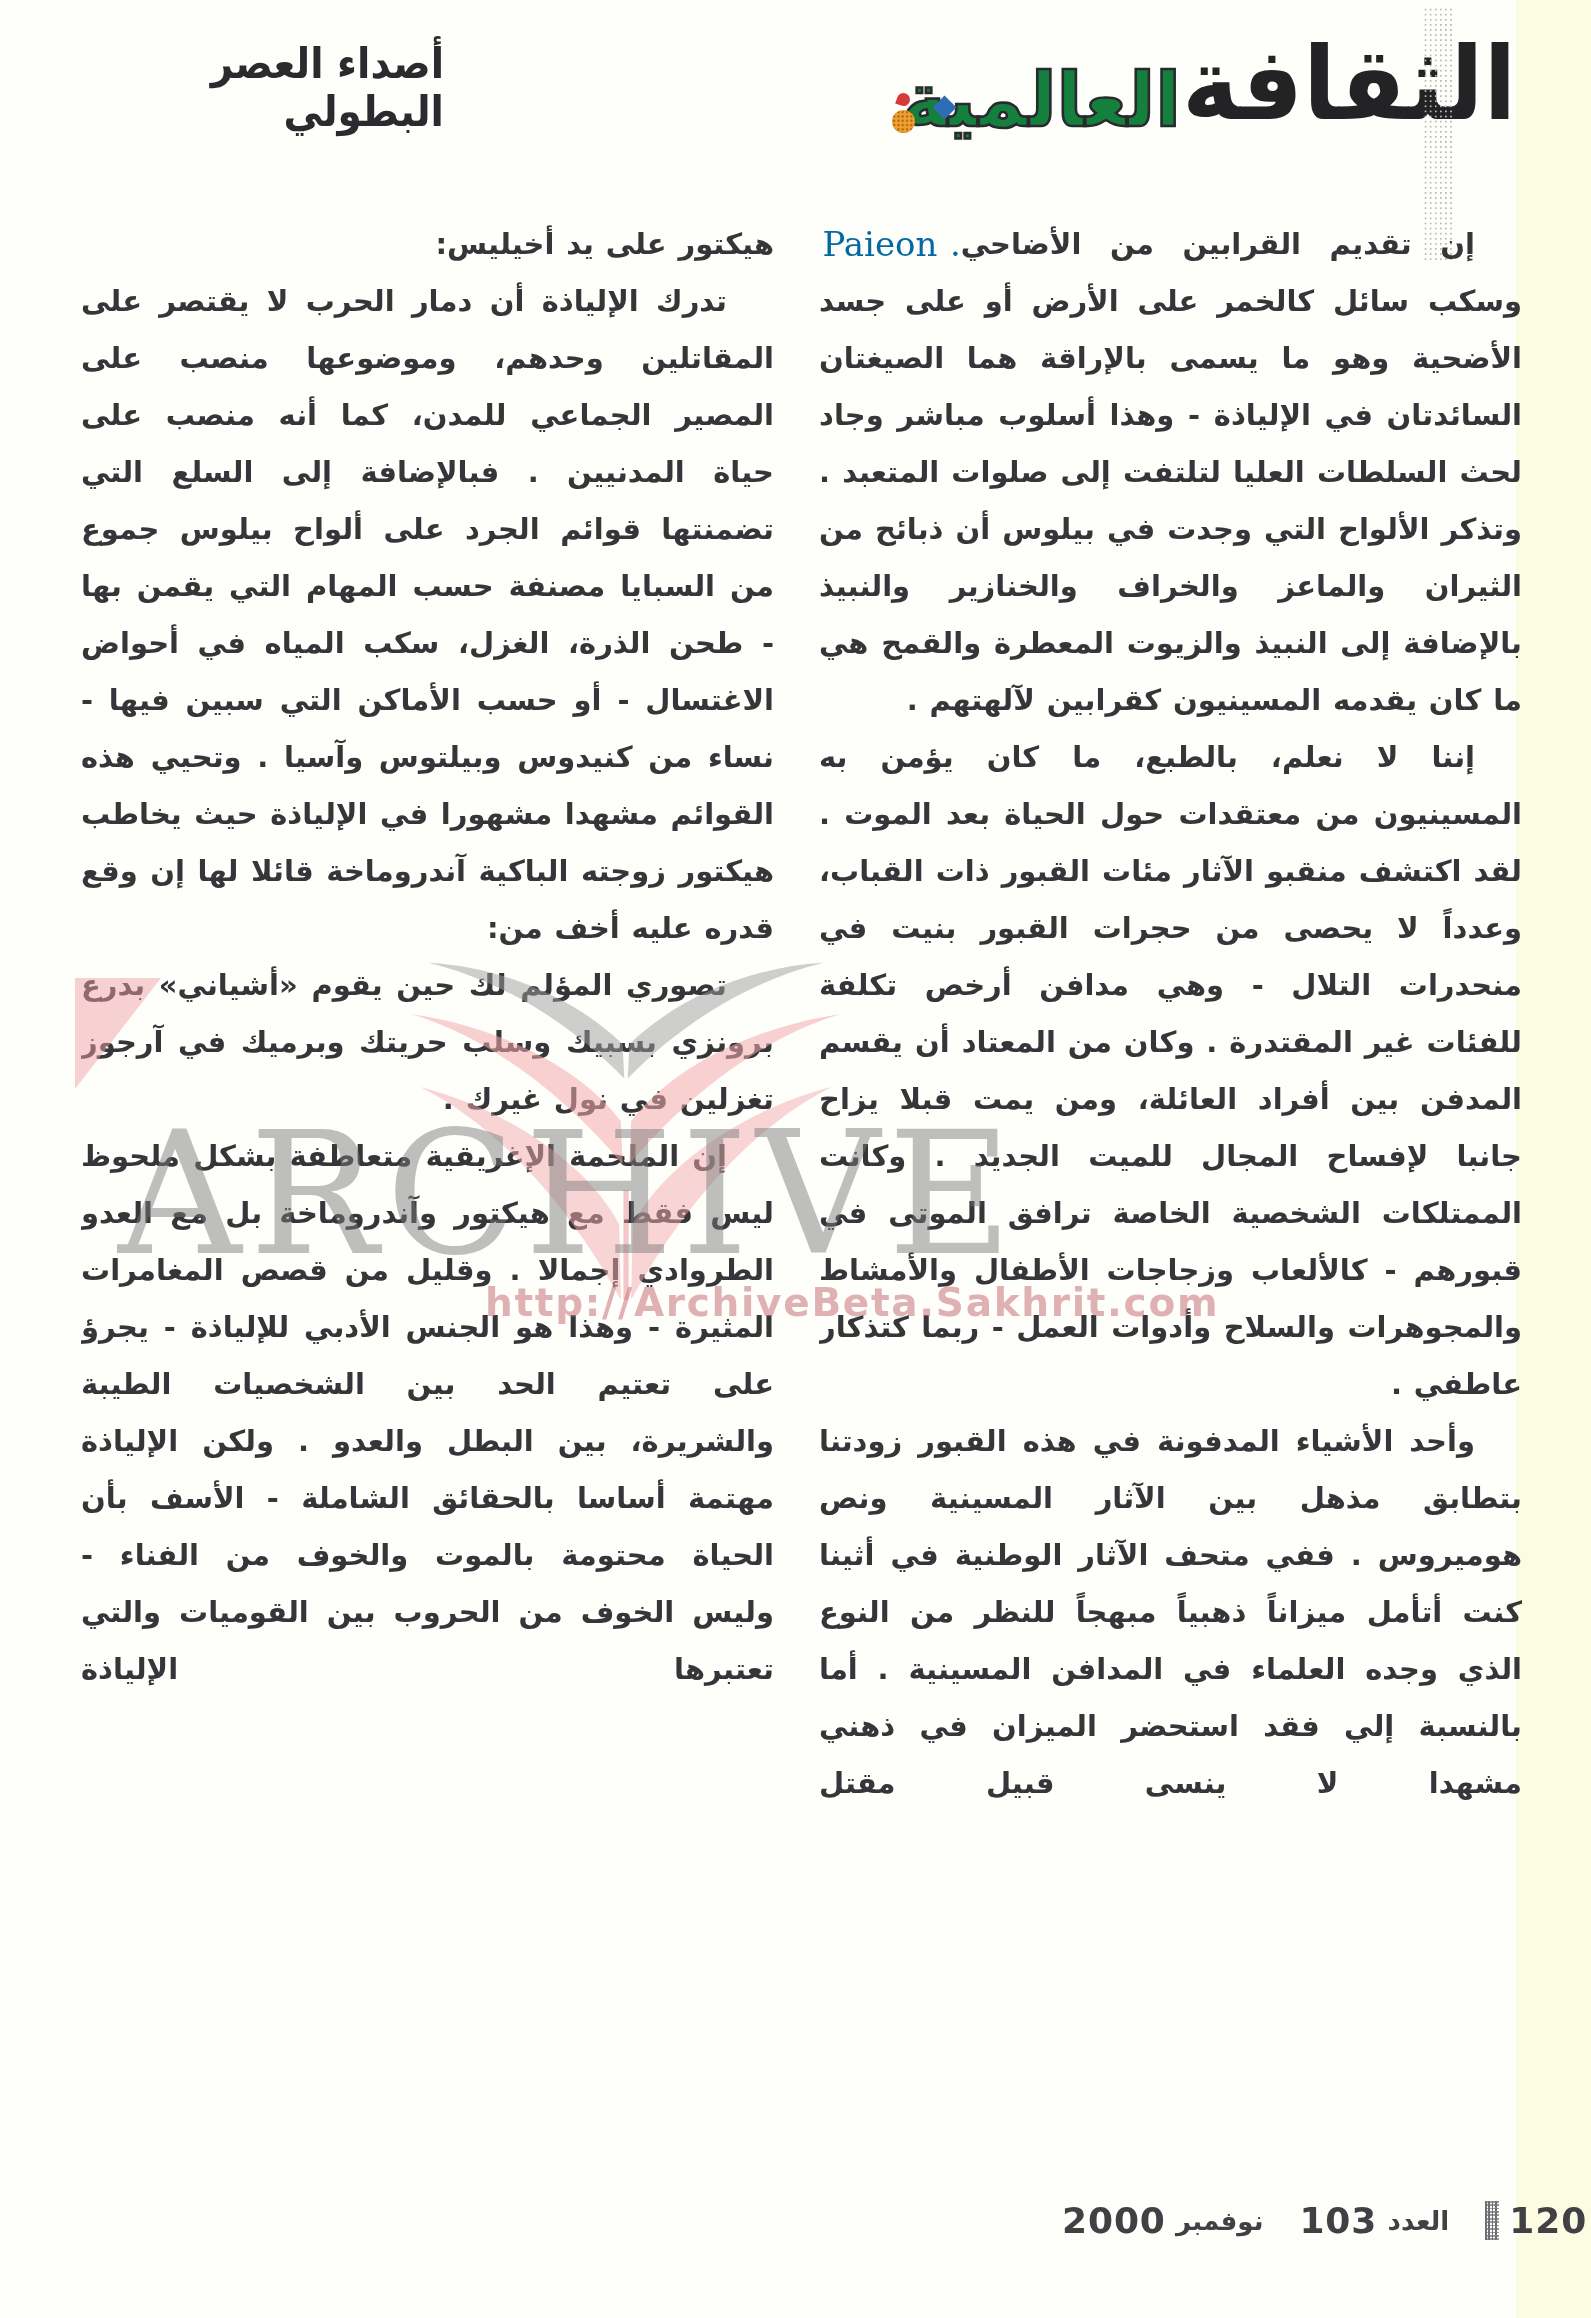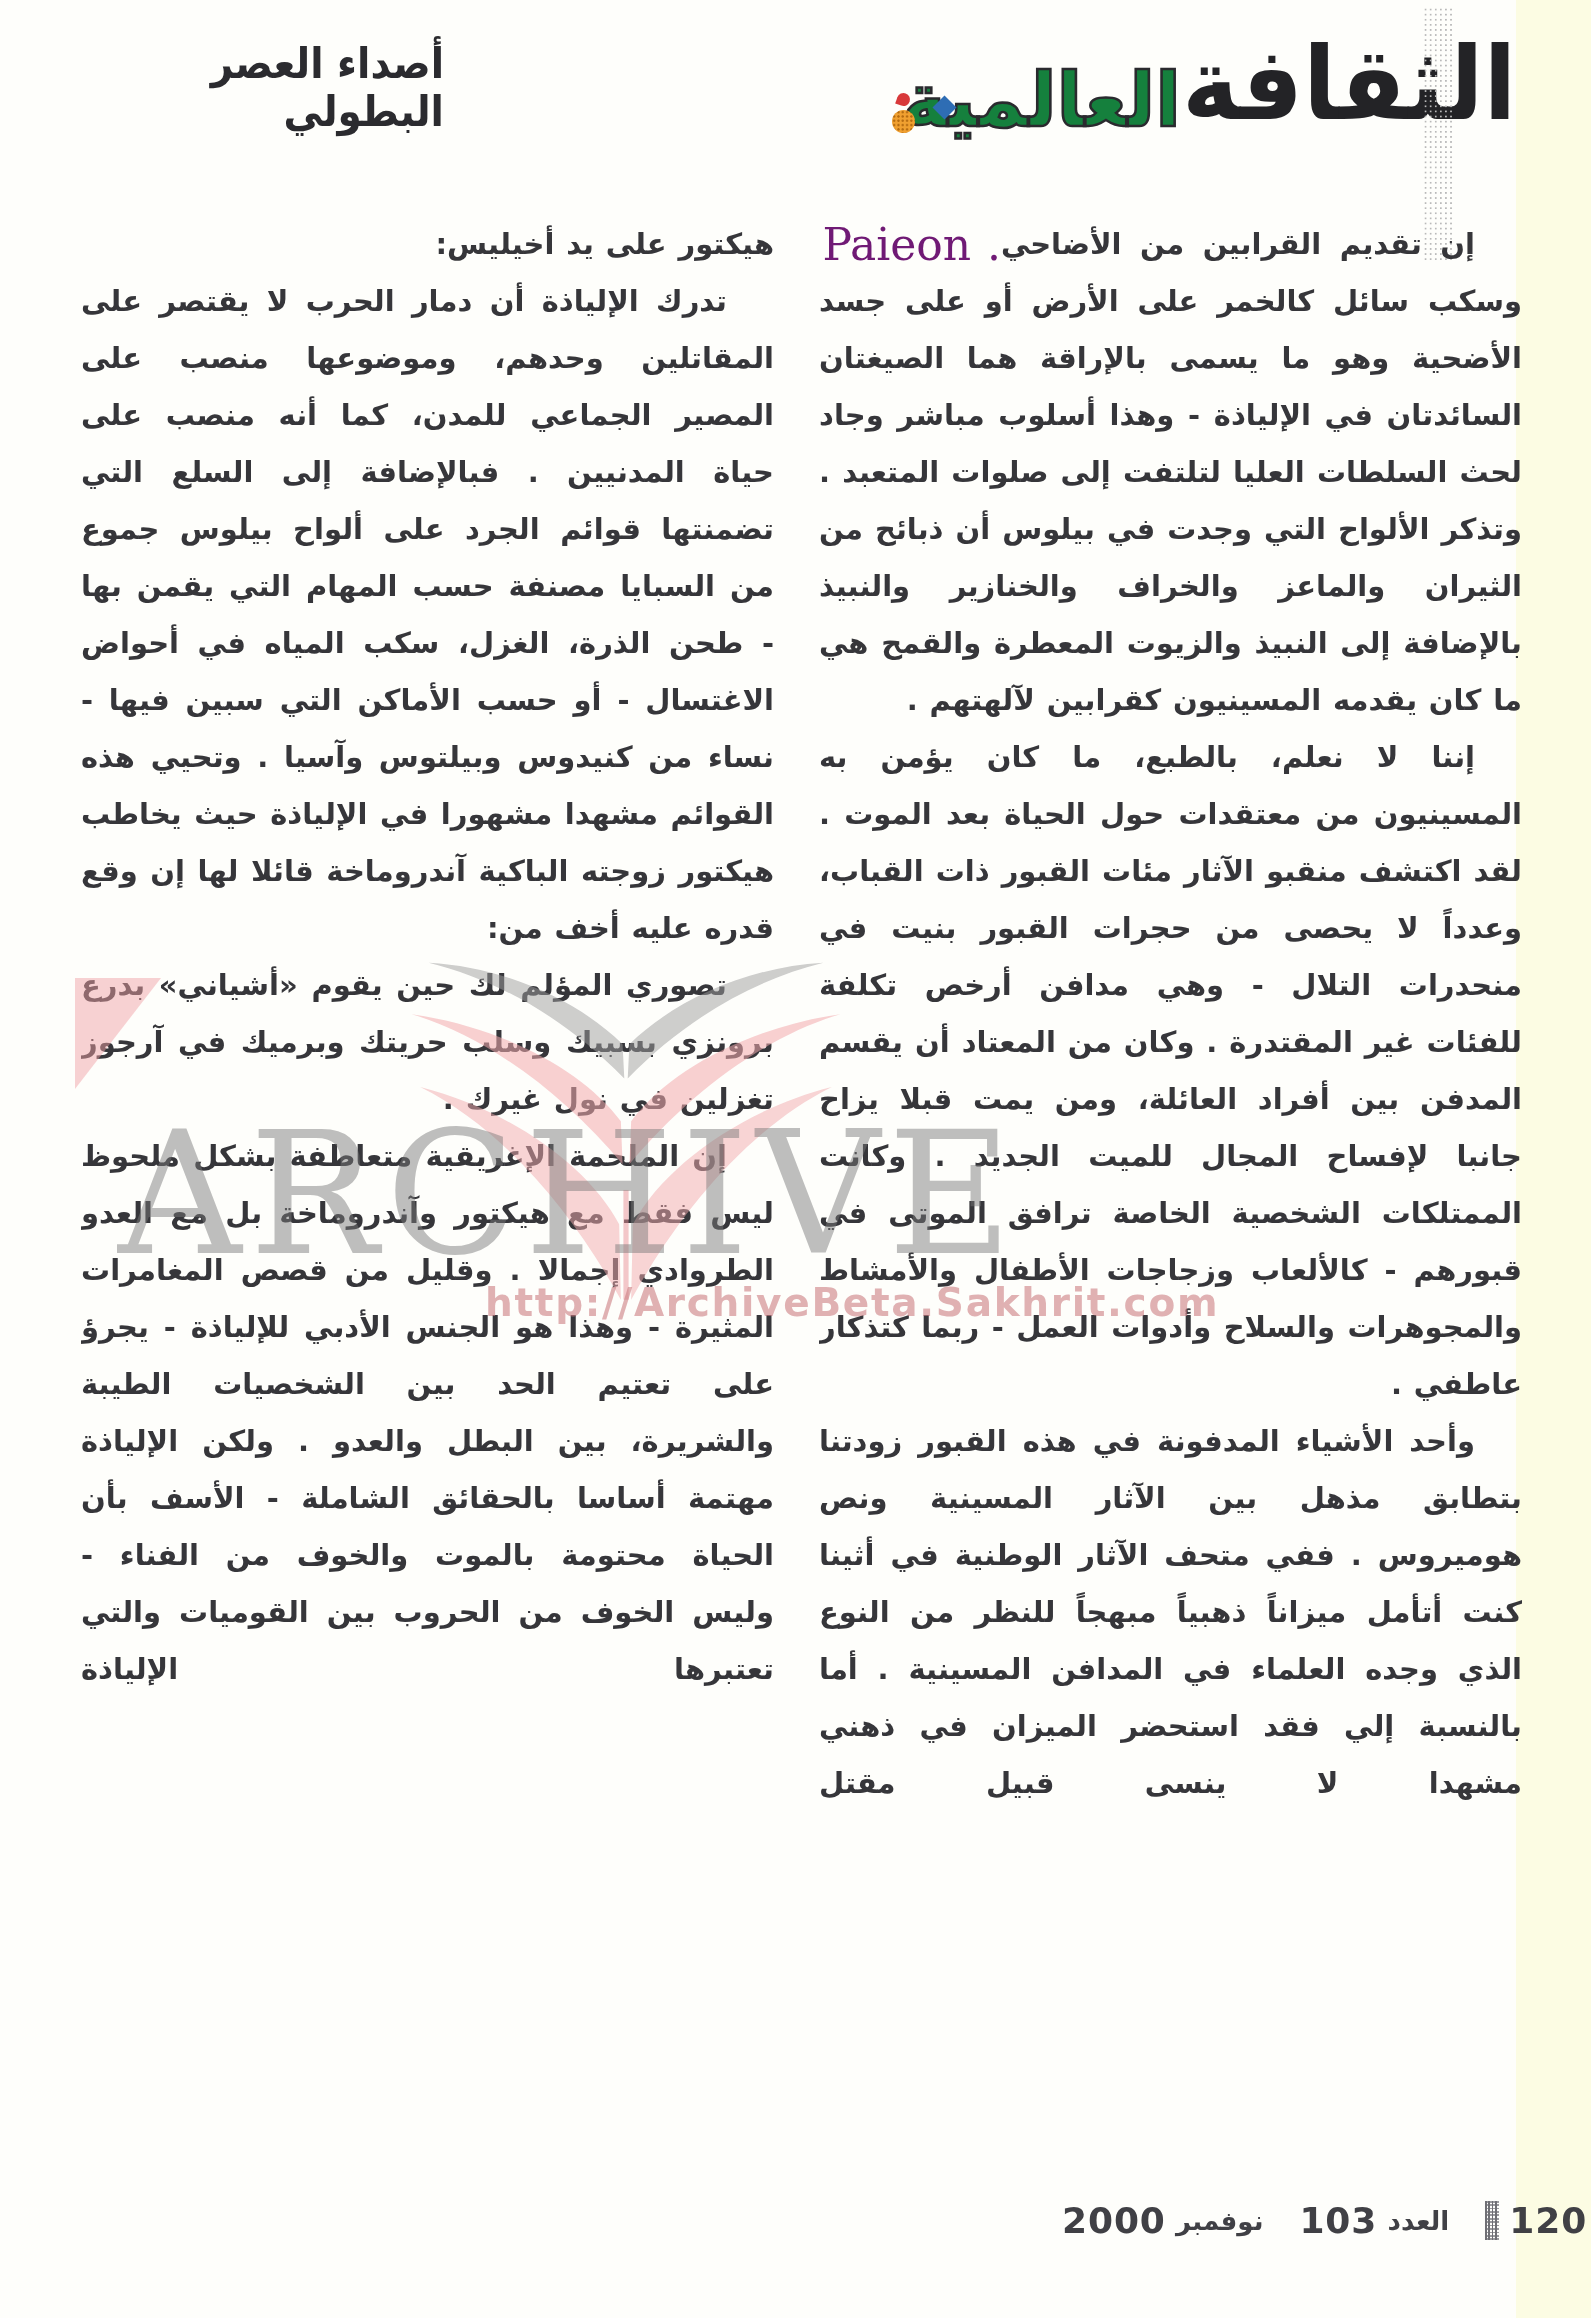--- a/index.html
+++ b/index.html
@@ -35,21 +35,21 @@
 
   
   .col{position:absolute;top:216px;height:1895px;direction:rtl;overflow:hidden;}
   .col-right{left:819px;width:703px;}
   .col-left{left:81px;width:693px;}
   .col p{margin:0;font-size:29px;line-height:57px;font-weight:600;color:#36363a;
          text-align:justify;word-spacing:1.7px;}
   .col p.indent{text-indent:47px;}
   .col p.force-justify{text-align-last:justify;}
   .latin-lead{float:left;direction:ltr;font-family:"DejaVu Serif",serif;
-              font-size:44px;font-weight:400;color:#701a75;line-height:57px;
+              font-size:34px;font-weight:400;color:#0369a1;line-height:57px;
               padding-left:3.4px;}
 
   
   .wm{position:absolute;pointer-events:none;}
   .wm-book{left:403px;top:907px;width:446px;height:403px;}
   .wm-word{left:118px;top:1108px;font-family:"DejaVu Serif",serif;font-size:171px;
            line-height:1;letter-spacing:7.7px;color:rgba(122,122,122,0.48);}
   .wm-url{left:485px;top:1250px;font-size:39px;font-weight:bold;letter-spacing:1.7px;
           color:rgba(203,125,130,0.60);font-family:"DejaVu Sans",sans-serif;margin-top:30px;}
   .wm-wedge{left:75px;top:978px;width:0;height:0;

